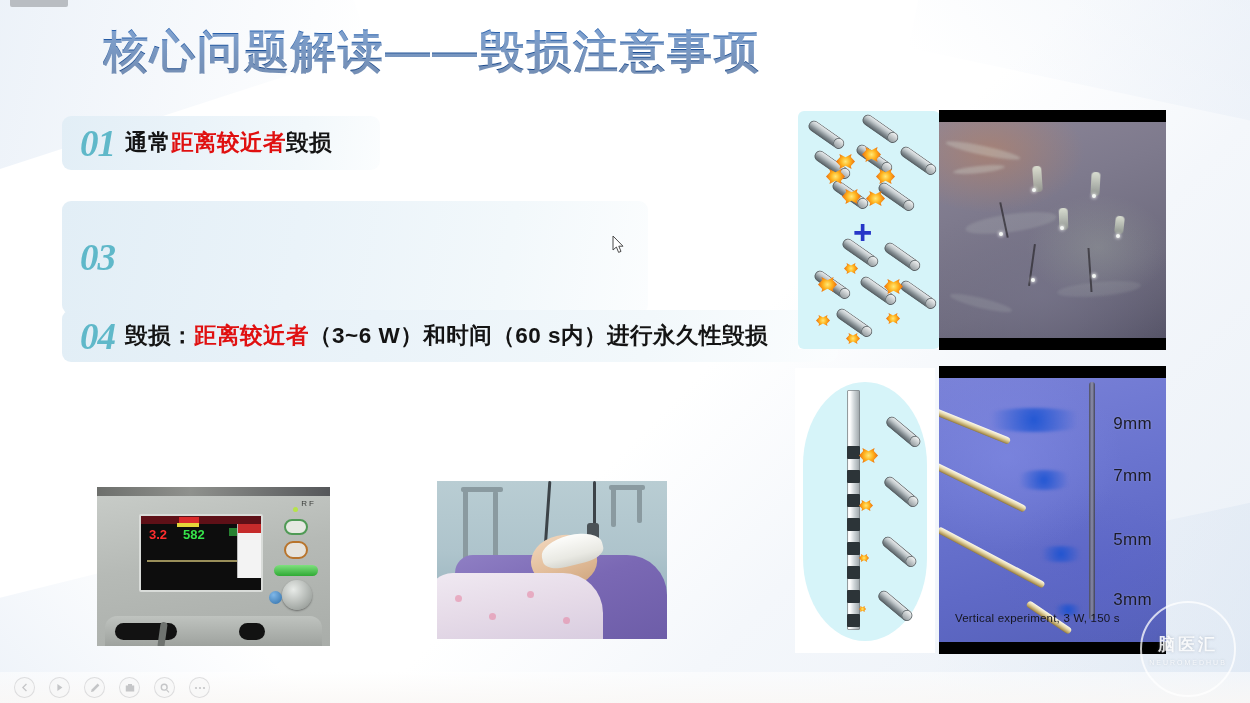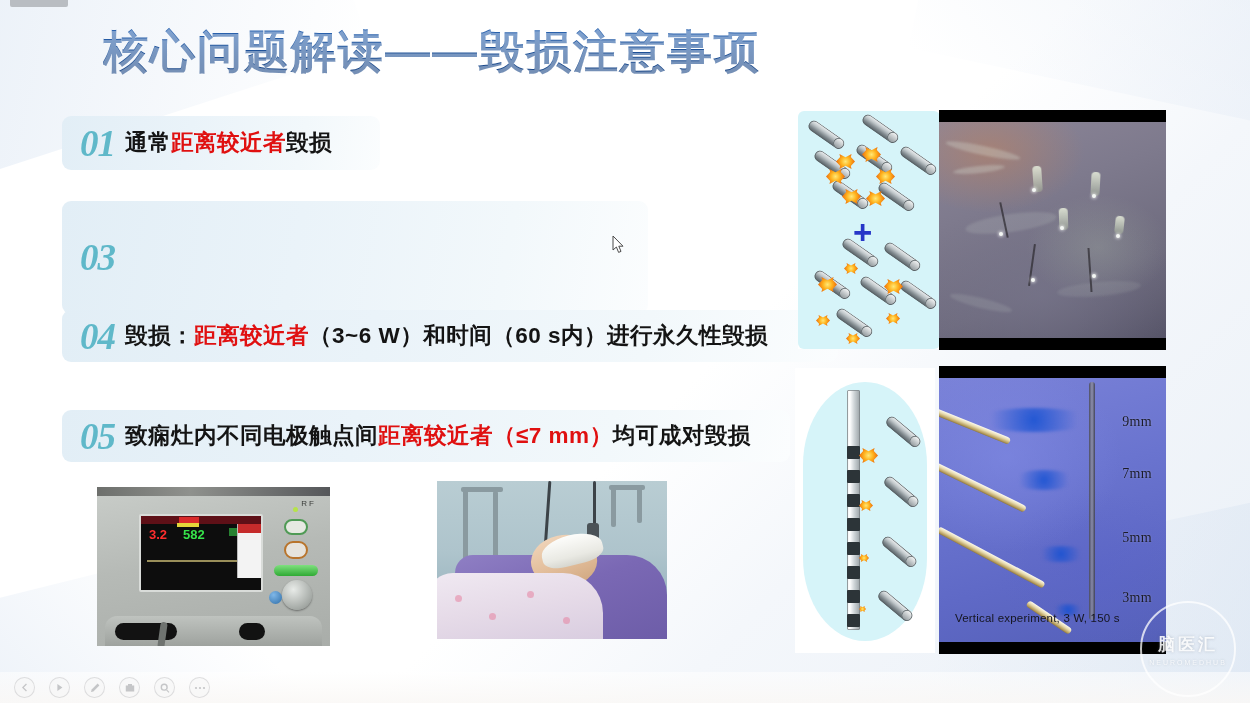--- a/index.html
+++ b/index.html
@@ -206,22 +206,22 @@
     position: absolute; height: 7px; border-radius: 4px;
     background: linear-gradient(180deg, #fdfbf0 0%, #e6d9ac 40%, #b79e5f 80%, #8e7840 100%);
   }
   #vid-bot .dyespot {
     position: absolute; border-radius: 50%;
     background: radial-gradient(circle, rgba(20,80,210,.85), rgba(30,90,220,0) 72%);
     filter: blur(1.4px);
   }
   #vid-bot .scale-lbl {
     position: absolute; right: 14px;
-    color: #1b1b28; font-size: 14px; letter-spacing: .3px;
-    font-family: Liberation Serif, serif;
+    color: #1b1b28; font-size: 17px; letter-spacing: .3px;
+    font-family: Liberation Sans, sans-serif;
     text-shadow: 0 0 2px rgba(255,255,255,.25);
   }
   #vid-bot .caption {
     position: absolute; left: 16px; bottom: 18px;
     color: #15151f; font-size: 11.5px; letter-spacing: .2px;
     white-space: nowrap;
   }
 
   
   #photo-dev .body {
@@ -344,24 +344,20 @@
 
   <div class="pill two-line" id="pill03">
     <div class="num">03</div>
   </div>
 
   <div class="pill" id="pill04">
     <div class="num">04</div>
     <div class="txt"><span>毁损：</span><span class="hl">距离较近者</span><span>（3~6 W）和时间（60 s内）进行永久性毁损</span></div>
   </div>
 
-  <div class="pill" id="pill05">
-    <div class="num">05</div>
-    <div class="txt"><span>致痫灶内不同电极触点间</span><span class="hl">距离较近者（≤7 mm）</span><span>均可成对毁损</span></div>
-  </div>
 
   <div class="diagram" id="diag-top">
     <div class="blob"></div>
 
     <div class="elec" style="left:8px;  top:18px;  transform:rotate(35deg);"></div>
     <div class="elec" style="left:62px; top:12px;  transform:rotate(35deg);"></div>
     <div class="elec" style="left:14px; top:48px;  transform:rotate(35deg);"></div>
     <div class="elec" style="left:56px; top:42px;  transform:rotate(35deg);"></div>
     <div class="elec" style="left:100px;top:44px;  transform:rotate(35deg);"></div>
     <div class="elec" style="left:32px; top:78px;  transform:rotate(35deg);"></div>

